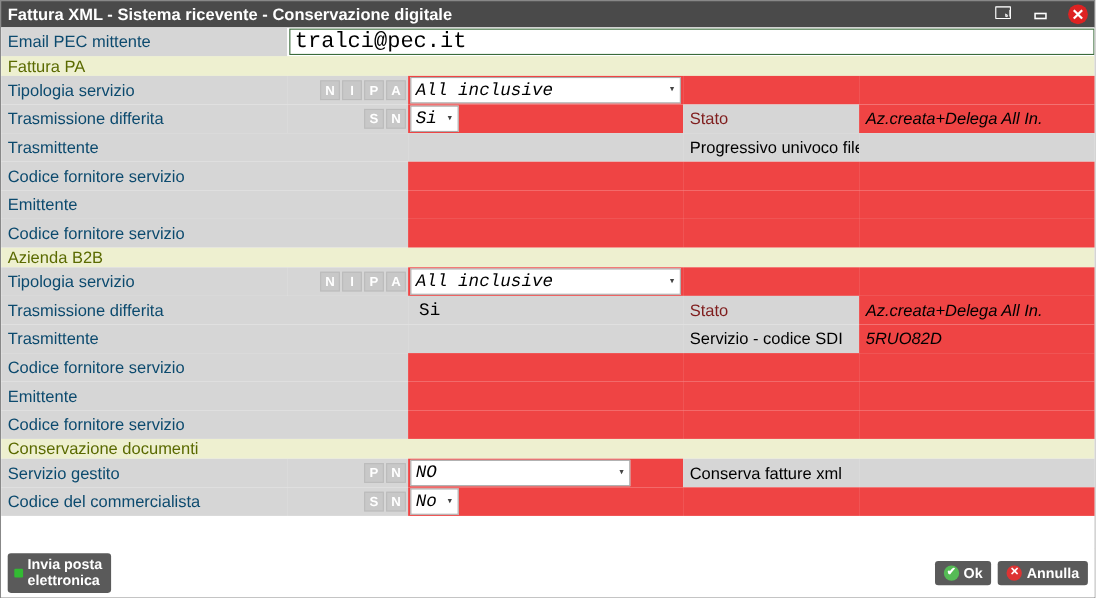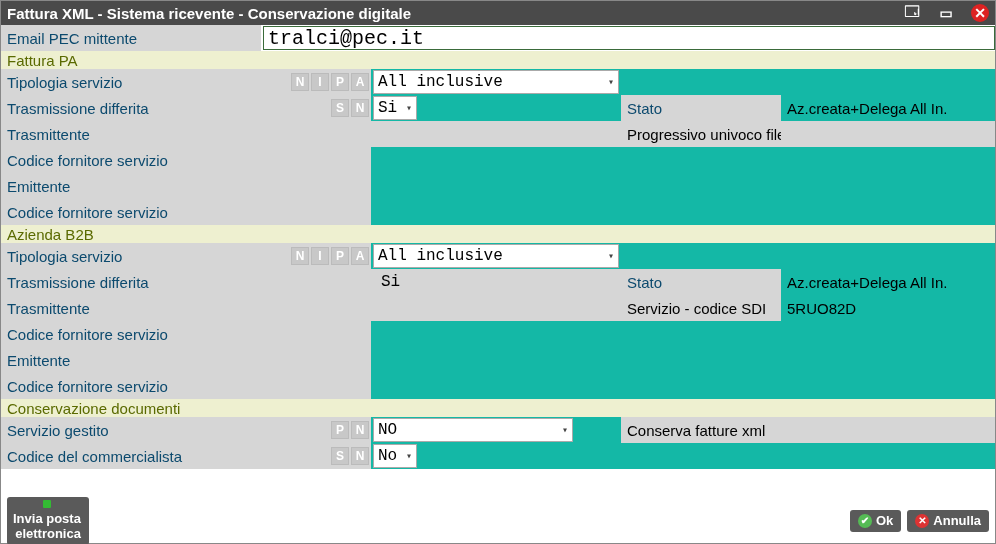--- a/index.html
+++ b/index.html
@@ -115,21 +115,21 @@
     padding: 0 4px;
     cursor: pointer;
   }
   .select-box.tiny { width: 44px; }
   .caret {
     font-size: 10px;
     color: #444;
   }
   .status-lbl {
     background: #d6d6d6;
-    color: #0c4a6e;
+    color: #7f1d1d;
     padding-right: 10px;
   }
   .footer {
     background: #fff;
     height: 44px;
     display: flex;
     align-items: center;
     padding: 4px 6px;
     gap: 6px;
   }
@@ -142,23 +142,22 @@
     padding: 4px 8px;
     display: inline-flex;
     align-items: center;
     gap: 4px;
     cursor: pointer;
     font-weight: bold;
     line-height: 1.15;
   }
   .btn.mail {
     font-weight: bold;
-    text-align: right;
+    text-align: left;
     padding: 3px 8px 3px 6px;
-    flex-direction: column;
   }
   .dot-green {
     width: 8px; height: 8px;
     background: #3b3;
     display: inline-block;
     border-radius: 1px;
   }
   .ok-icon {
     width: 14px; height: 14px;
     background: #5b5;
@@ -175,21 +174,21 @@
     color: #fff;
     font-size: 10px;
     font-weight: bold;
   }
   .input-wrap {
     grid-column: 2 / 6;
     padding: 1px 2px;
     display: flex;
     align-items: center;
   }
-  .plain-bg { background: #14b8a6; }
+  .plain-bg { background: #ef4444; font-style: italic; }
   .gray-bg { background: #d6d6d6; }
   .wide-label { grid-column: 1 / 3; }
   .mono { font-family: "Courier New", monospace; font-size: 16px; }
 </style>
 </head>
 <body>
 
 <div class="window">
 
   <div class="titlebar">

